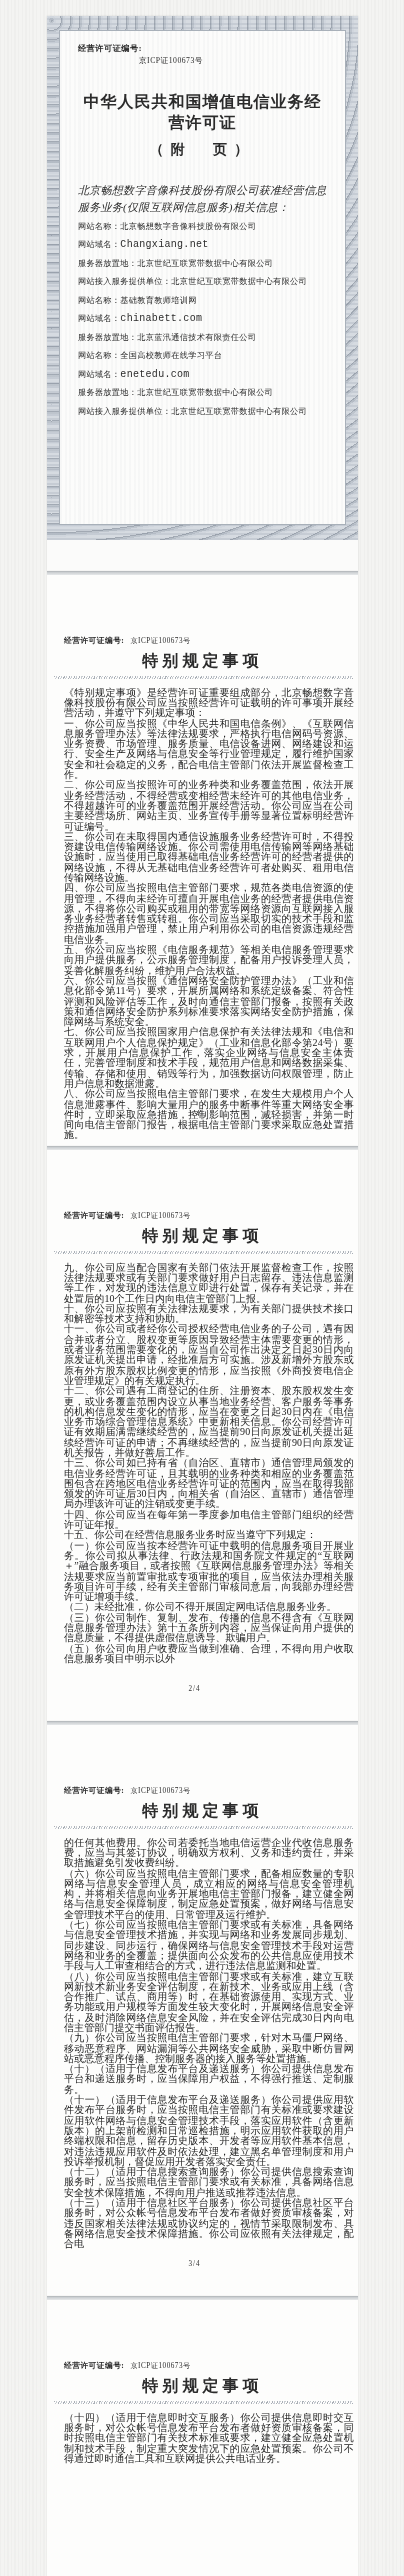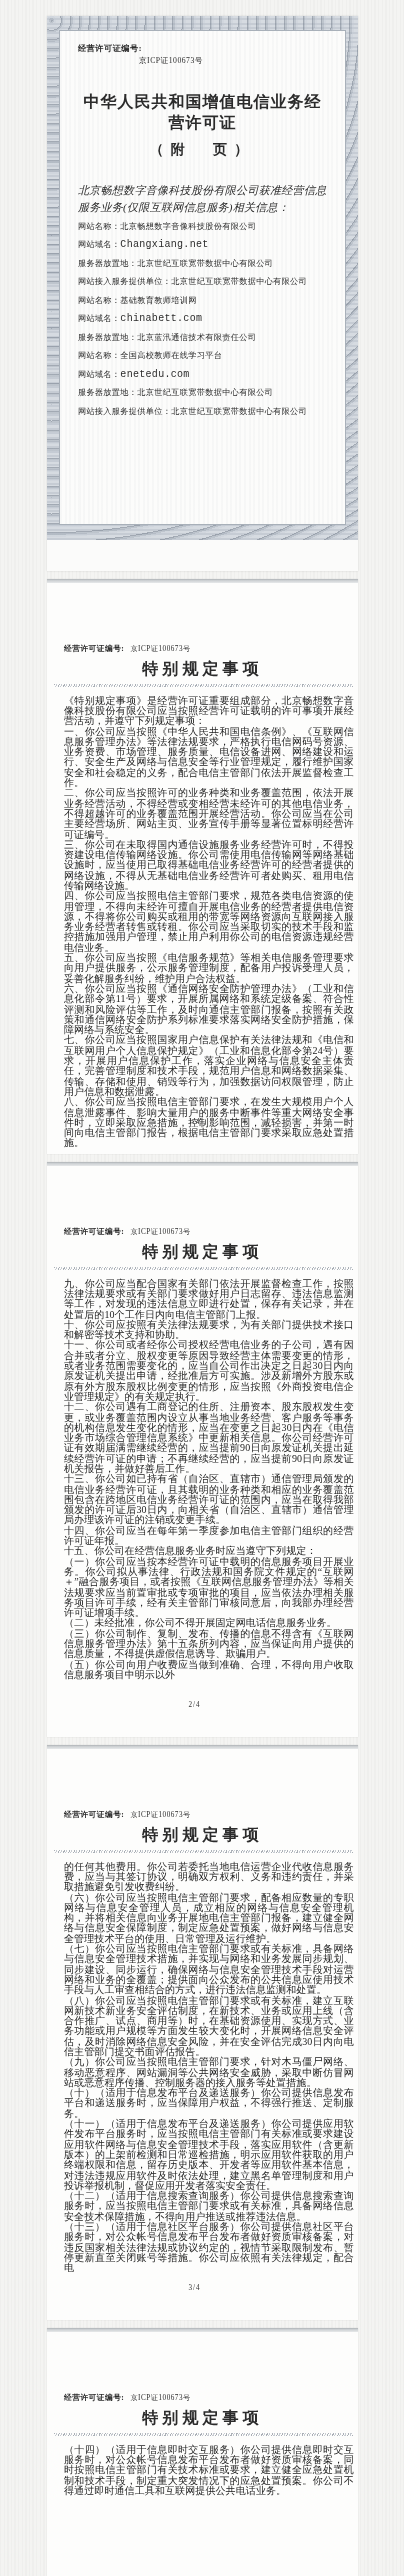--- a/index.html
+++ b/index.html
@@ -44,21 +44,21 @@
   .cert-subtitle{
     margin:6.2px 0 0;text-align:center;
     font-size:14px;font-weight:bold;letter-spacing:7.2px;
   }
   .intro{font-size:11px;line-height:17px;margin:23px 0 0;letter-spacing:0.3px;font-style:italic;}
   .info{margin-top:2.1px;}
   .info p{margin:0;font-size:8.2px;line-height:18.5px;letter-spacing:0.3px;}
   .info .mono{font-family:"Liberation Mono","DejaVu Sans Mono",monospace;font-size:10px;}
   
   .psheet{
-    width:311px;margin:8px auto;height:575px;
+    width:311px;margin:0 auto;height:575px;
     background:#fdfdfc;
     box-shadow:0 0 1.5px rgba(0,0,0,.10);
     position:relative;
     overflow:hidden;
     box-sizing:border-box;
   }
   .seam{
     height:3.6px;width:405px;margin-left:-47px;
     background:linear-gradient(#c7cbce,#e7e9ea);
     border-top:0.5px solid #b8bcbf;
@@ -173,21 +173,21 @@
     <div class="zigzag"></div>
     <div class="pbody">
         <p class="para">的任何其他费用。你公司若委托当地电信运营企业代收信息服务费，应当与其签订协议，明确双方权利、义务和违约责任，并采取措施避免引发收费纠纷。</p>
         <p class="para">（六）你公司应当按照电信主管部门要求，配备相应数量的专职网络与信息安全管理人员，成立相应的网络与信息安全管理机构，并将相关信息向业务开展地电信主管部门报备，建立健全网络与信息安全保障制度，制定应急处置预案，做好网络与信息安全管理技术平台的使用、日常管理及运行维护。</p>
         <p class="para">（七）你公司应当按照电信主管部门要求或有关标准，具备网络与信息安全管理技术措施，并实现与网络和业务发展同步规划、同步建设、同步运行，确保网络与信息安全管理技术手段对运营网络和业务的全覆盖；提供面向公众发布的公共信息应使用技术手段与人工审查相结合的方式，进行违法信息监测和处置。</p>
         <p class="para">（八）你公司应当按照电信主管部门要求或有关标准，建立互联网新技术新业务安全评估制度，在新技术、业务或应用上线（含合作推广、试点、商用等）时，在基础资源使用、实现方式、业务功能或用户规模等方面发生较大变化时，开展网络信息安全评估，及时消除网络信息安全风险，并在安全评估完成30日内向电信主管部门提交书面评估报告。</p>
         <p class="para">（九）你公司应当按照电信主管部门要求，针对木马僵尸网络、移动恶意程序、网站漏洞等公共网络安全威胁，采取中断仿冒网站或恶意程序传播、控制服务器的接入服务等处置措施。</p>
         <p class="para">（十）（适用于信息发布平台及递送服务）你公司提供信息发布平台和递送服务时，应当保障用户权益，不得强行推送、定制服务。</p>
         <p class="para">（十一）（适用于信息发布平台及递送服务）你公司提供应用软件发布平台服务时，应当按照电信主管部门有关标准或要求建设应用软件网络与信息安全管理技术手段，落实应用软件（含更新版本）的上架前检测和日常巡检措施，明示应用软件获取的用户终端权限和信息，留存历史版本、开发者等应用软件基本信息，对违法违规应用软件及时依法处理，建立黑名单管理制度和用户投诉举报机制，督促应用开发者落实安全责任。</p>
         <p class="para">（十二）（适用于信息搜索查询服务）你公司提供信息搜索查询服务时，应当按照电信主管部门要求或有关标准，具备网络信息安全技术保障措施，不得向用户推送或推荐违法信息。</p>
-        <p class="para">（十三）（适用于信息社区平台服务）你公司提供信息社区平台服务时，对公众帐号信息发布平台发布者做好资质审核备案，对违反国家相关法律法规或协议约定的，视情节采取限制发布、暂停更新直至关闭账号等措施。你公司应依照有关法律规定，配合电</p>
+        <p class="para">（十三）（适用于信息社区平台服务）你公司提供信息社区平台服务时，对公众帐号信息发布平台发布者做好资质审核备案，对违反国家相关法律法规或协议约定的，视情节采取限制发布、具备网络信息安全技术保障措施。你公司应依照有关法律规定，配合电</p>
       </div>
     <div class="pfooter">3/4</div>
   </section>
 
   <section class="psheet">
     <div class="seam"></div>
     <div class="phead">
       <span class="lbl">经营许可证编号:</span>
       <span class="num">京ICP证100673号</span>
     </div>

